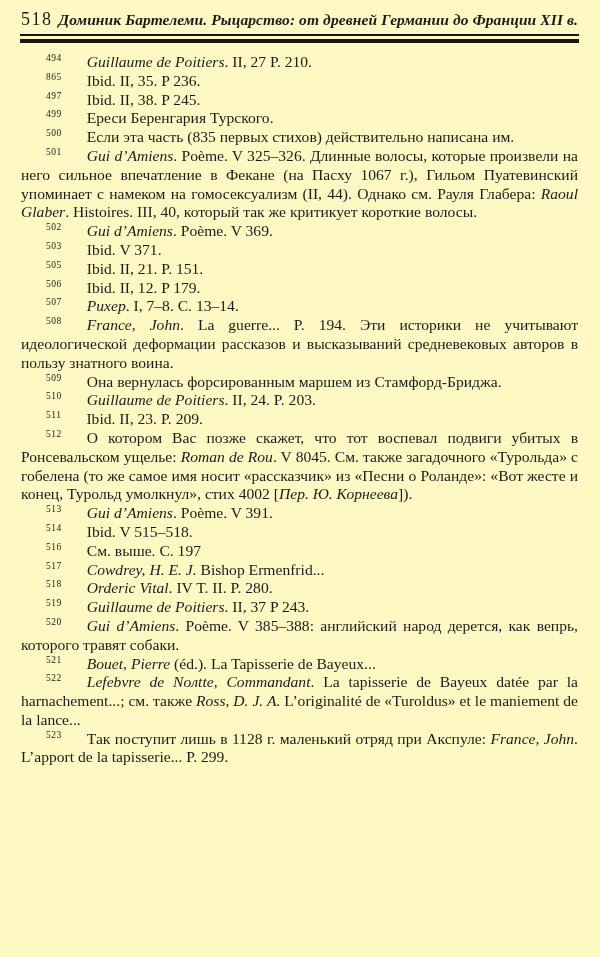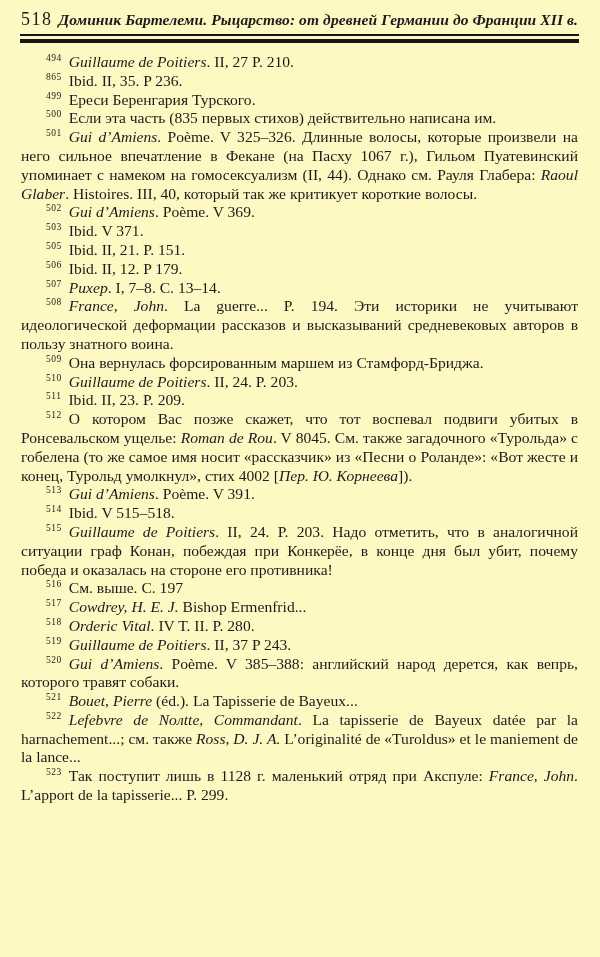--- a/index.html
+++ b/index.html
@@ -34,21 +34,21 @@
   
   .notes {
     position: absolute; left: 21px; width: 557px; top: 53px;
     font-size: 15.6px; line-height: 18.8px;
     text-align: justify;
   }
   p.note { margin: 0; padding: 0; text-indent: 25px; }
   .fn-num {
     font-size: 9.5px; line-height: 0;
     vertical-align: 6px;
-    margin-right: 7px;
+    margin-right: 25px;
     letter-spacing: 0.5px;
   }
   em { }
 </style>
 </head>
 <body>
 
 <div class="page">
 
   <header class="hdr">
@@ -57,36 +57,36 @@
   </header>
 
   <div class="rules">
     <div class="rule-thin"></div>
     <div class="rule-thick"></div>
   </div>
 
   <main class="notes">
       <p class="note"><sup class="fn-num">494</sup><em>Guillaume de Poitiers</em><span>. II, 27 P. 210.</span></p>
       <p class="note"><sup class="fn-num">865</sup><span>Ibid. II, 35. P 236.</span></p>
+      <p class="note"><sup class="fn-num">497</sup><span>Ibid. II, 38. P 245.</span></p>
       <p class="note"><sup class="fn-num">499</sup><span>Ереси Беренгария Турского.</span></p>
       <p class="note"><sup class="fn-num">500</sup><span>Если эта часть (835 первых стихов) действительно написана им.</span></p>
       <p class="note"><sup class="fn-num">501</sup><em>Gui d’Amiens</em><span>. Poème. V 325–326. Длинные волосы, которые произвели на него сильное впечатление в Фекане (на Пасху 1067 г.), Гильом Пуатевинский упоминает с намеком на гомосексуализм (II, 44). Однако см. Рауля Глабера: </span><em>Raoul Glaber</em><span>. Histoires. III, 40, который так же критикует короткие волосы.</span></p>
       <p class="note"><sup class="fn-num">502</sup><em>Gui d’Amiens</em><span>. Poème. V 369.</span></p>
       <p class="note"><sup class="fn-num">503</sup><span>Ibid. V 371.</span></p>
       <p class="note"><sup class="fn-num">505</sup><span>Ibid. II, 21. P. 151.</span></p>
       <p class="note"><sup class="fn-num">506</sup><span>Ibid. II, 12. P 179.</span></p>
       <p class="note"><sup class="fn-num">507</sup><em>Рихер</em><span>. I, 7–8. С. 13–14.</span></p>
       <p class="note"><sup class="fn-num">508</sup><em>France, John</em><span>. La guerre... P. 194. Эти историки не учитывают идеологической деформации рассказов и высказываний средневековых авторов в пользу знатного воина.</span></p>
       <p class="note"><sup class="fn-num">509</sup><span>Она вернулась форсированным маршем из Стамфорд-Бриджа.</span></p>
       <p class="note"><sup class="fn-num">510</sup><em>Guillaume de Poitiers</em><span>. II, 24. P. 203.</span></p>
       <p class="note"><sup class="fn-num">511</sup><span>Ibid. II, 23. P. 209.</span></p>
       <p class="note"><sup class="fn-num">512</sup><span>О котором Вас позже скажет, что тот воспевал подвиги убитых в Ронсевальском ущелье: </span><em>Roman de Rou</em><span>. V 8045. См. также загадочного «Турольда» с гобелена (то же самое имя носит «рассказчик» из «Песни о Роланде»: «Вот жесте и конец, Турольд умолкнул», стих 4002 [</span><em>Пер. Ю. Корнеева</em><span>]).</span></p>
       <p class="note"><sup class="fn-num">513</sup><em>Gui d’Amiens</em><span>. Poème. V 391.</span></p>
       <p class="note"><sup class="fn-num">514</sup><span>Ibid. V 515–518.</span></p>
-      <p class="note"><sup class="fn-num">515</sup><em>Guillaume de Poitiers</em><span>. II, 24. P. 203. Надо отметить, что в аналогичной ситуации граф Конан, побеждая при Конкерёе, в конце дня был убит, почему победа и оказалась на стороне его противника!</span></p>
       <p class="note"><sup class="fn-num">516</sup><span>См. выше. С. 197</span></p>
       <p class="note"><sup class="fn-num">517</sup><em>Cowdrey, H. E. J.</em><span> Bishop Ermenfrid...</span></p>
       <p class="note"><sup class="fn-num">518</sup><em>Orderic Vital</em><span>. IV T. II. P. 280.</span></p>
       <p class="note"><sup class="fn-num">519</sup><em>Guillaume de Poitiers</em><span>. II, 37 P 243.</span></p>
       <p class="note"><sup class="fn-num">520</sup><em>Gui d’Amiens</em><span>. Poème. V 385–388: английский народ дерется, как вепрь, которого травят собаки.</span></p>
       <p class="note"><sup class="fn-num">521</sup><em>Bouet, Pierre</em><span> (éd.). La Tapisserie de Bayeux...</span></p>
       <p class="note"><sup class="fn-num">522</sup><em>Lefebvre de Noлtte, Commandant</em><span>. La tapisserie de Bayeux datée par la harnachement...; см. также </span><em>Ross, D. J. A.</em><span> L’originalité de «Turoldus» et le maniement de la lance...</span></p>
       <p class="note"><sup class="fn-num">523</sup><span>Так поступит лишь в 1128 г. маленький отряд при Акспуле: </span><em>France, John</em><span>. L’apport de la tapisserie... P. 299.</span></p>
     </main>
 

